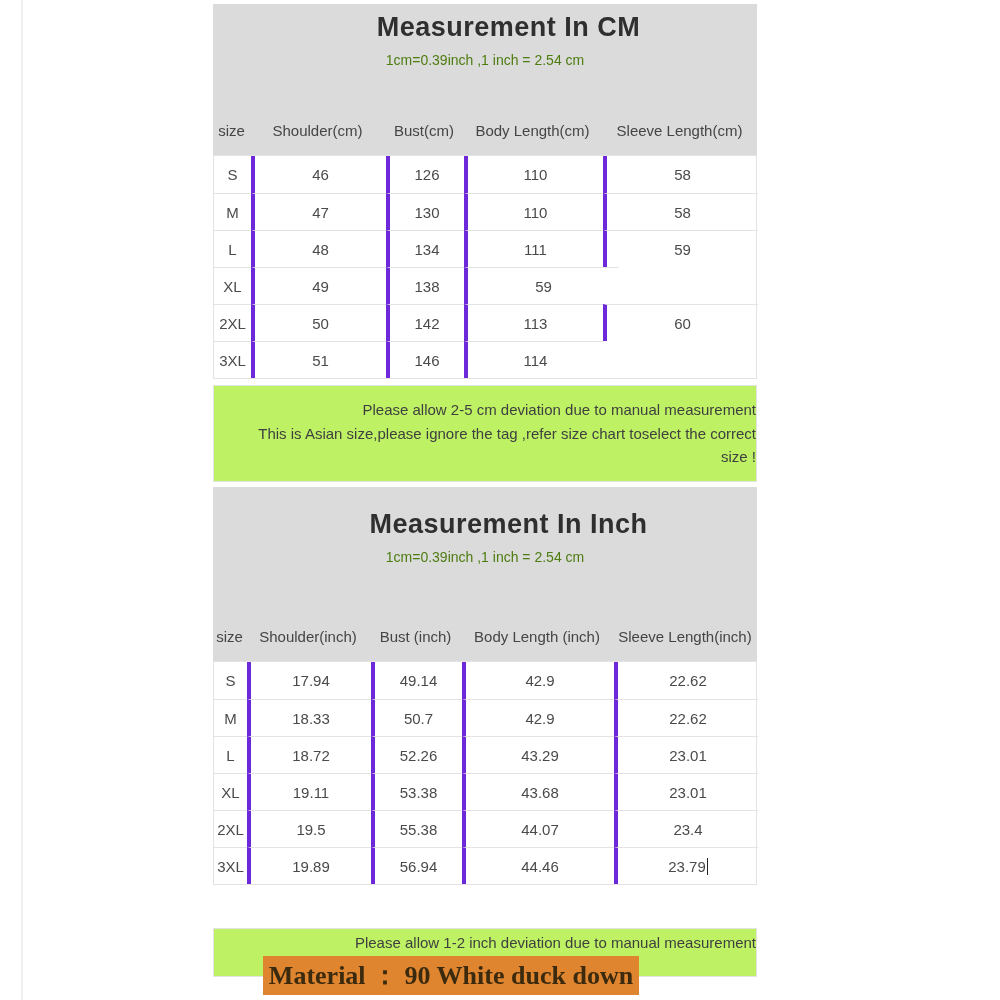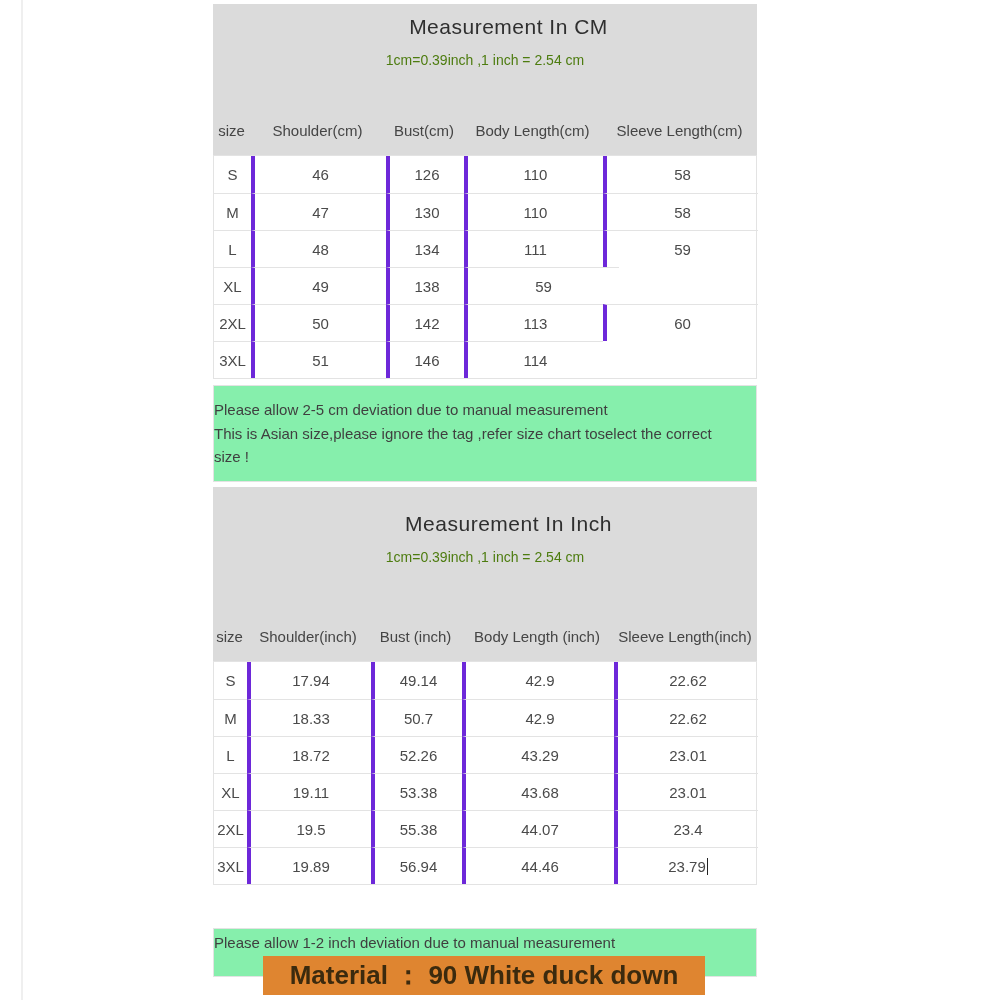--- a/index.html
+++ b/index.html
@@ -10,21 +10,21 @@
   .page-edge{
     position:absolute;left:21px;top:0;width:2px;height:1000px;background:#efefef;
   }
   
   .panel{
     position:absolute;left:213px;width:544px;background:#dbdbdb;text-align:center;
   }
   .panel-cm{top:4px;height:151px;}
   .panel-inch{top:487px;height:174px;}
   .panel-title{
-    font-size:21px;font-weight:400;color:#2f2f2f;letter-spacing:0.5px;line-height:34px;margin-left:47px;
+    font-size:27px;font-weight:700;color:#2f2f2f;letter-spacing:0.5px;line-height:34px;margin-left:47px;
   }
   .panel-cm .panel-title{margin-top:6px;}
   .panel-inch .panel-title{margin-top:20px;}
   .panel-subtitle{
     font-size:14px;color:#4d7c0f;margin-top:7px;line-height:18px;
   }
   
   .hrow{display:flex;position:absolute;left:0;bottom:14px;width:100%;}
   .hcell{font-size:15px;color:#454545;text-align:center;line-height:20px;}
   
@@ -53,30 +53,31 @@
   .table-inch .c2,.panel-inch .c2{width:91px;flex:0 0 91px;}
   .table-inch .c3,.panel-inch .c3{width:152px;flex:0 0 152px;}
   .table-inch .c4,.panel-inch .c4{width:144px;flex:0 0 144px;}
   .caret{
     display:inline-block;width:1px;height:17px;background:#222;
     vertical-align:middle;margin-left:1px;margin-top:-3px;
   }
   
   .note{
     position:absolute;left:213px;width:544px;border:1px solid #e3e3e3;box-sizing:border-box;
-    background:#86efac;text-align:left;font-size:15px;color:#3f3f3f;
+    background:#bef264;text-align:right;font-size:15px;color:#3f3f3f;
   }
   .note-cm{top:385px;height:97px;padding-top:12px;}
   .note-inch{top:928px;height:49px;padding-top:2px;}
   .note-line{line-height:23.5px;}
   
   .material-bar{
-    position:absolute;left:263px;top:956px;width:442px;height:39px;background:#df8530;
+    position:absolute;left:263px;top:956px;width:376px;height:39px;background:#df8530;
     text-align:center;line-height:39px;font-size:26px;font-weight:700;color:#3b2a0e;
     white-space:nowrap;
+    font-family:Liberation Serif, serif;
   }
 </style>
 </head>
 <body>
 
 <div class="page">
 
   <div class="page-edge"></div>
 
   <div class="panel panel-cm">

